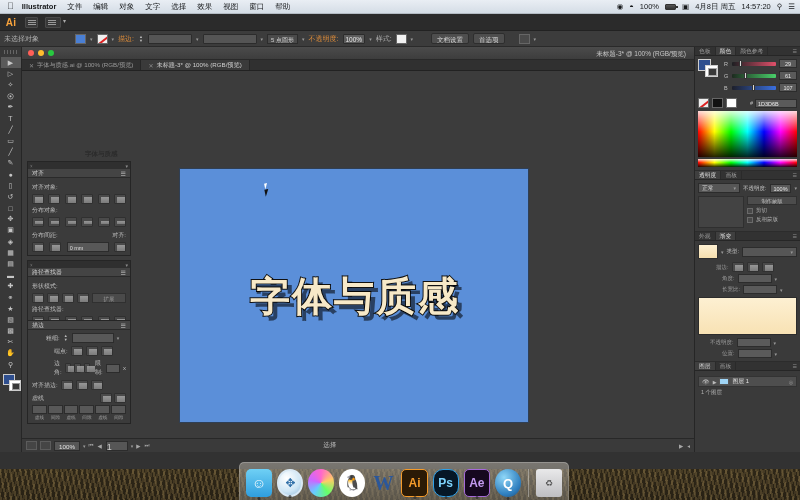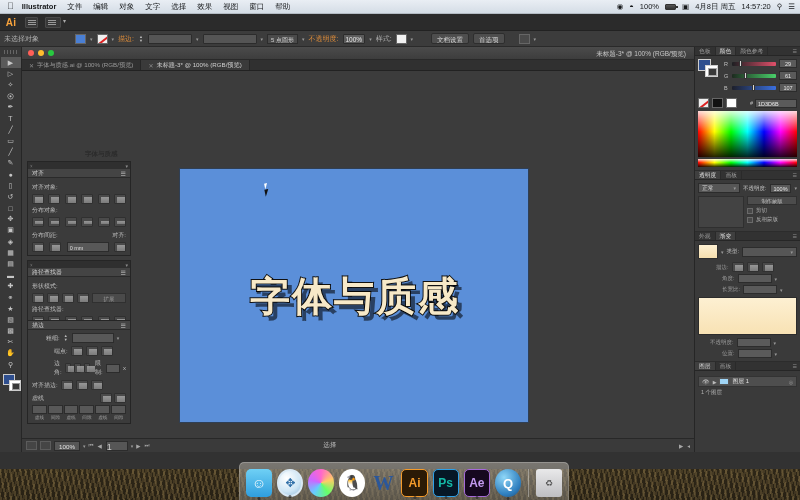--- a/index.html
+++ b/index.html
@@ -217,21 +217,21 @@
             border-radius:5px 5px 0 0; display:flex; align-items:flex-end; gap:5px; padding:0 6px 3px; }
   .dapp{ width:28px; height:28px; border-radius:6px; display:flex; align-items:center; justify-content:center;
          font-size:14px; font-weight:bold; position:relative; }
   .dapp.finder{ background:linear-gradient(#6fd0f5,#2f9ede); color:#fff; border-radius:5px; }
   .dapp.safari{ background:radial-gradient(circle at 35% 30%,#fff,#cfe6f5 60%,#8fb8d8);
                 border-radius:50%; border:2px solid #d9e8f4; }
   .dapp.photos{ background:conic-gradient(#f6c,#fc6,#6f6,#6cf,#c6f,#f6c); border-radius:50%; }
   .dapp.qq{ background:#fff; border-radius:50%; color:#222; font-size:15px; }
   .dapp.word{ background:transparent; color:#2b579a; font-size:20px; font-family:"Liberation Serif",serif; }
   .dapp.ai{ background:#2a1a06; border:1.5px solid #f59b2a; color:#f59b2a; border-radius:5px; font-size:12px; }
-  .dapp.ps{ background:#061726; border:1.5px solid #2ea0e8; color:#14b8a6; border-radius:5px; font-size:12px; }
+  .dapp.ps{ background:#061726; border:1.5px solid #2ea0e8; color:#7dd3fc; border-radius:10px; font-size:12px; }
   .dapp.ae{ background:#16081f; border:1.5px solid #a569d8; color:#c39af0; border-radius:5px; font-size:12px; }
   .dapp.qt{ background:radial-gradient(circle at 35% 30%,#8fd7f8,#2f7fbf 65%,#1b4a78); border-radius:50%; color:#fff; font-size:13px; }
   .dsep{ width:1px; height:28px; background:rgba(255,255,255,.35); margin:0 2px; }
   .dapp.trash{ background:linear-gradient(#e9e9ea,#bfbfc2); border-radius:3px; color:#555; font-size:9px; }
   .dot{ position:absolute; bottom:-3px; left:50%; transform:translateX(-50%); width:3px; height:3px;
         border-radius:50%; background:rgba(40,40,40,.7); }
 </style>
 </head>
 <body>
 

